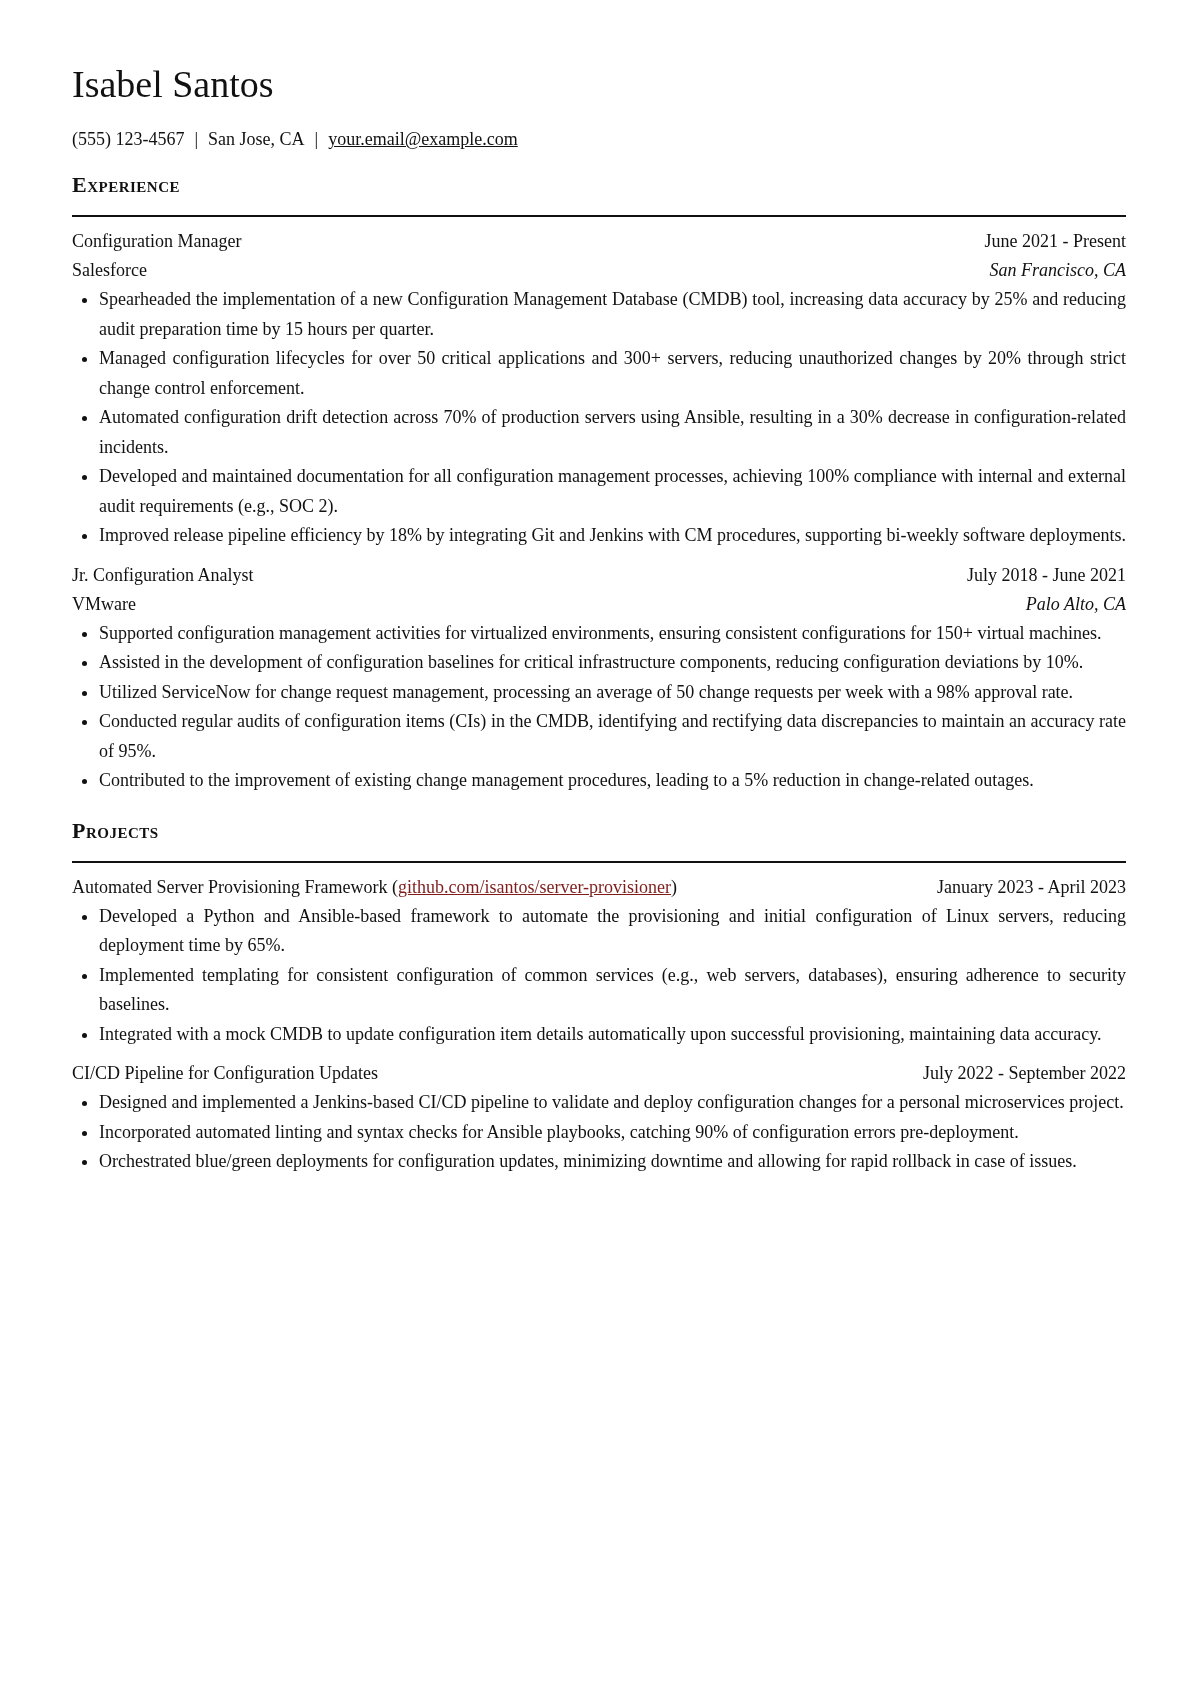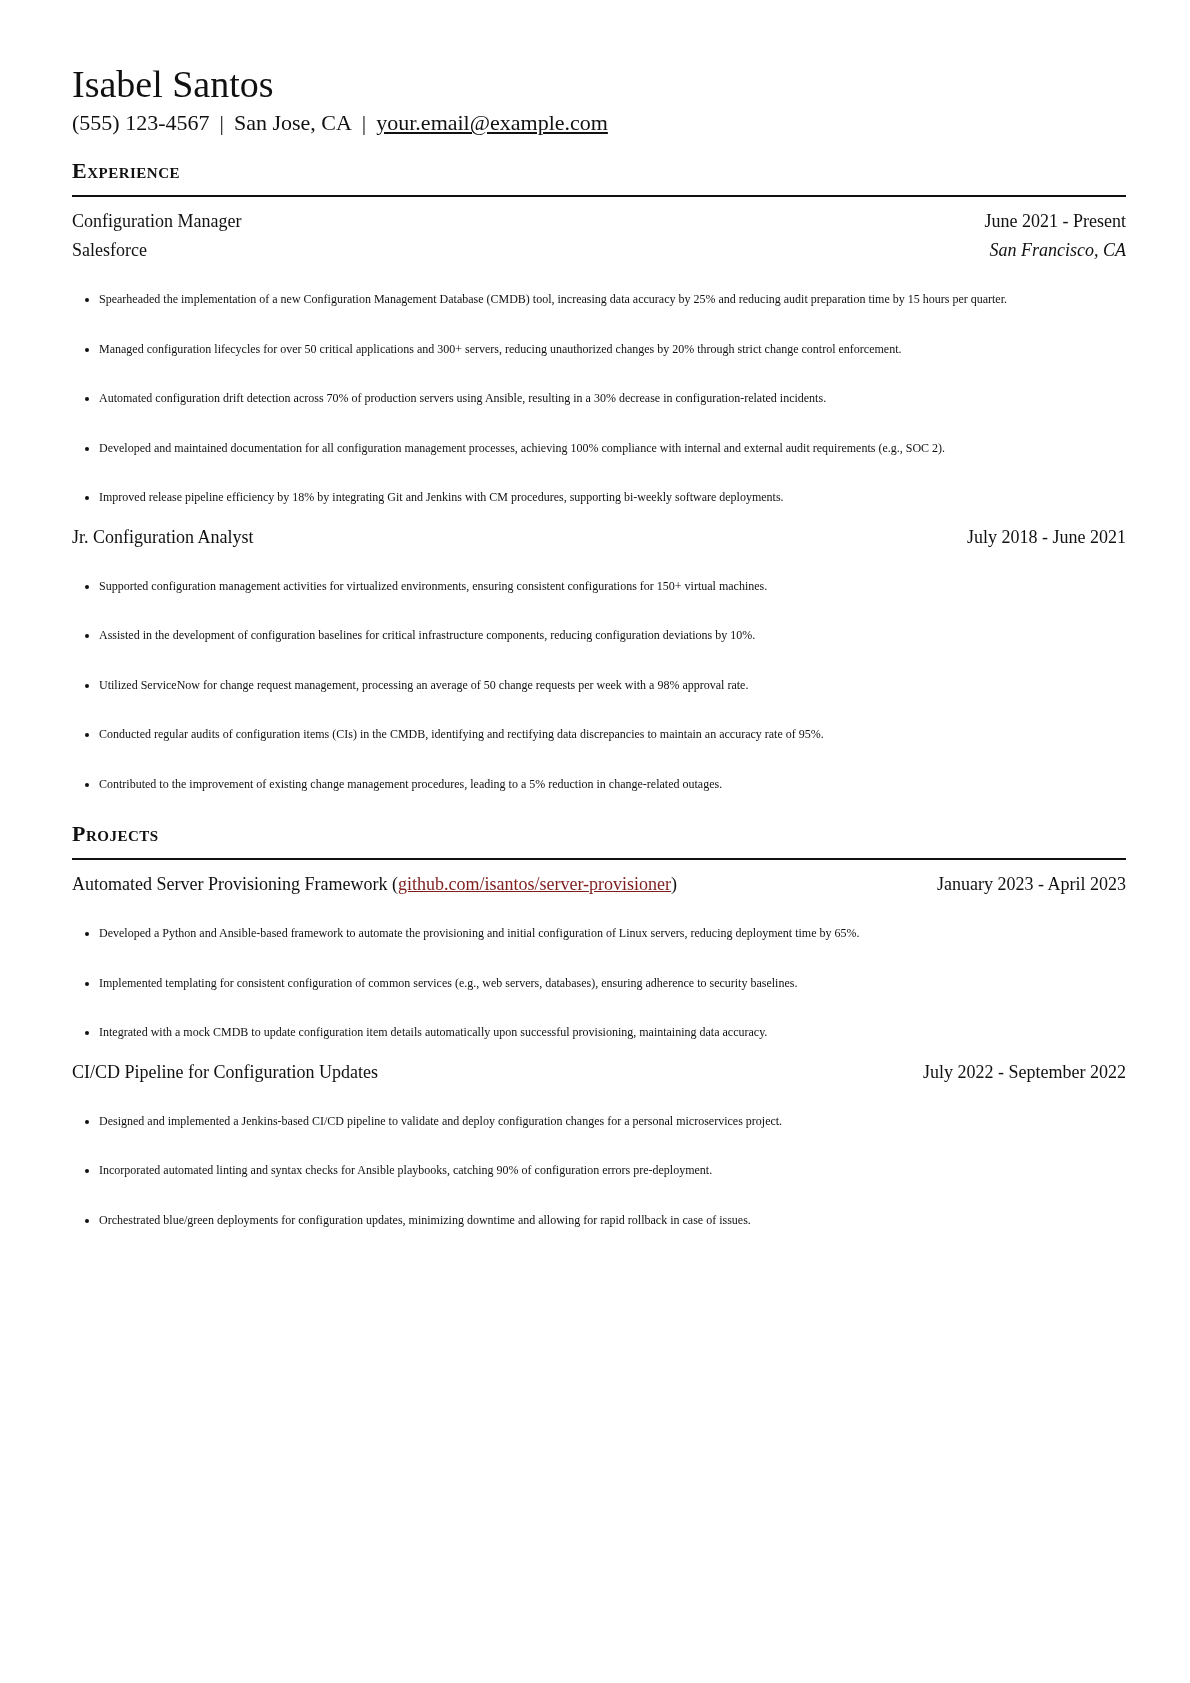--- a/index.html
+++ b/index.html
@@ -1,28 +1,28 @@
 <!DOCTYPE html>
 <html><head>
 <meta charset="utf-8">
 <style>
   html, body { margin: 0; padding: 0; background: #fff; }
   body { width: 1190px; height: 1683px; position: relative; font-family: "DejaVu Serif", "Liberation Serif", serif; color: #111; }
   .page { position: absolute; left: 72px; top: 58px; width: 1054px; }
   .name { font-size: 38px; font-weight: normal; margin: 0; line-height: 52px; font-family: "Liberation Serif", serif; }
-  .contact { font-size: 22px; margin-top: 0; font-family: "Liberation Serif", serif; }
+  .contact { font-size: 18px; margin-top: 19px; font-family: "Liberation Serif", serif; }
   .contact .sep { margin: 0 10px; }
   .contact a { color: #111; text-decoration: underline; }
-  .section-title { font-family: "Liberation Serif", serif; font-variant: small-caps; font-weight: bold; font-size: 22px; letter-spacing: 0.5px; margin-top: 22px; padding-bottom: 11px; border-bottom: 2px solid #111; }
+  .section-title { font-family: "Liberation Serif", serif; font-variant: small-caps; font-weight: bold; font-size: 22px; letter-spacing: 0.5px; margin-top: 22px; padding-bottom: 17px; border-bottom: 2px solid #111; }
   .entry { margin-top: 10px; font-family: "Liberation Serif", serif; font-size: 18px; }
   .row { display: flex; justify-content: space-between; line-height: 29px; }
   .bold { font-weight: normal; text-align: center; }
   .italic { font-style: italic; }
   ul { margin: 0; padding-left: 27px; }
-  li { font-size: 12px; line-height: 29.5px; font-family: "Liberation Serif", serif; text-align: justify; margin-top: 20px; }
+  li { font-size: 18px; line-height: 29.5px; font-family: "Liberation Serif", serif; text-align: justify; }
   .proj-head { line-height: 29px; }
   .proj-head a { color: #7f1d1d; text-decoration: underline; }
   .proj-date-float { float: right; }
 </style>
 </head>
 <body>
 
 <div class="page">
   <h1 class="name">Isabel Santos</h1>
   <div class="contact">
@@ -46,20 +46,24 @@
       <li>Automated configuration drift detection across 70% of production servers using Ansible, resulting in a 30% decrease in configuration-related incidents.</li>
       <li>Developed and maintained documentation for all configuration management processes, achieving 100% compliance with internal and external audit requirements (e.g., SOC 2).</li>
       <li>Improved release pipeline efficiency by 18% by integrating Git and Jenkins with CM procedures, supporting bi-weekly software deployments.</li>
     </ul>
   </div>
 
   <div class="entry">
     <div class="row">
       <span class="bold">Jr. Configuration Analyst</span>
       <span>July 2018 - June 2021</span>
+    </div>
+    <div class="row">
+      <span>VMware</span>
+      <span class="italic">Palo Alto, CA</span>
     </div>
     <ul>
       <li>Supported configuration management activities for virtualized environments, ensuring consistent configurations for 150+ virtual machines.</li>
       <li>Assisted in the development of configuration baselines for critical infrastructure components, reducing configuration deviations by 10%.</li>
       <li>Utilized ServiceNow for change request management, processing an average of 50 change requests per week with a 98% approval rate.</li>
       <li>Conducted regular audits of configuration items (CIs) in the CMDB, identifying and rectifying data discrepancies to maintain an accuracy rate of 95%.</li>
       <li>Contributed to the improvement of existing change management procedures, leading to a 5% reduction in change-related outages.</li>
     </ul>
   </div>
 

